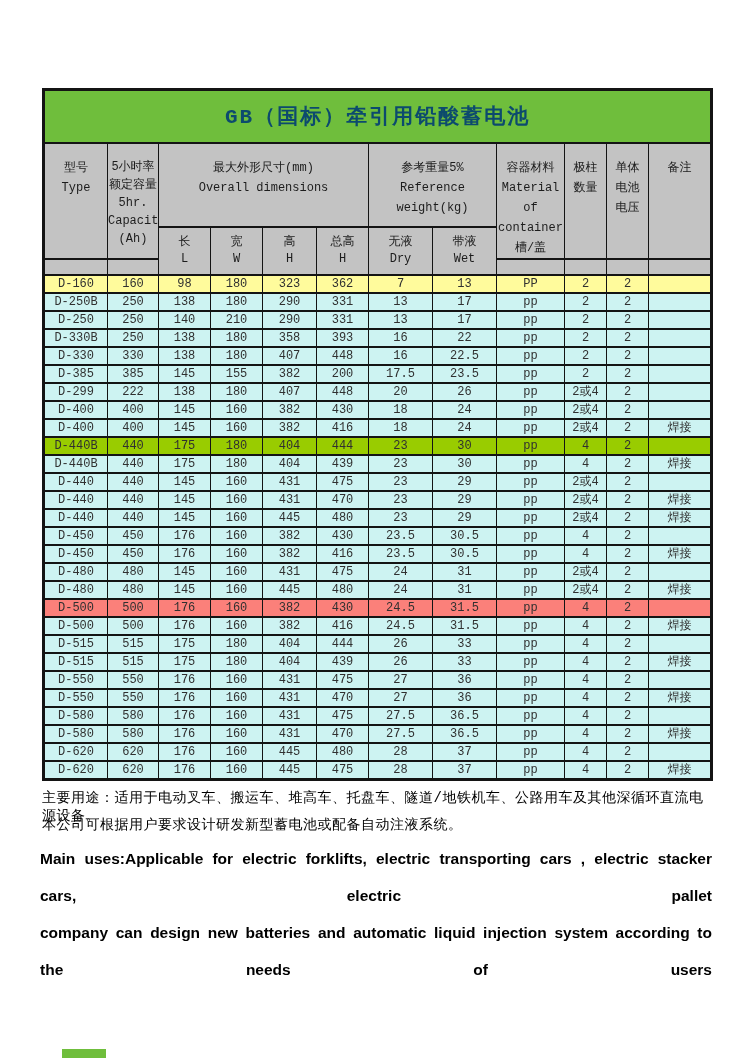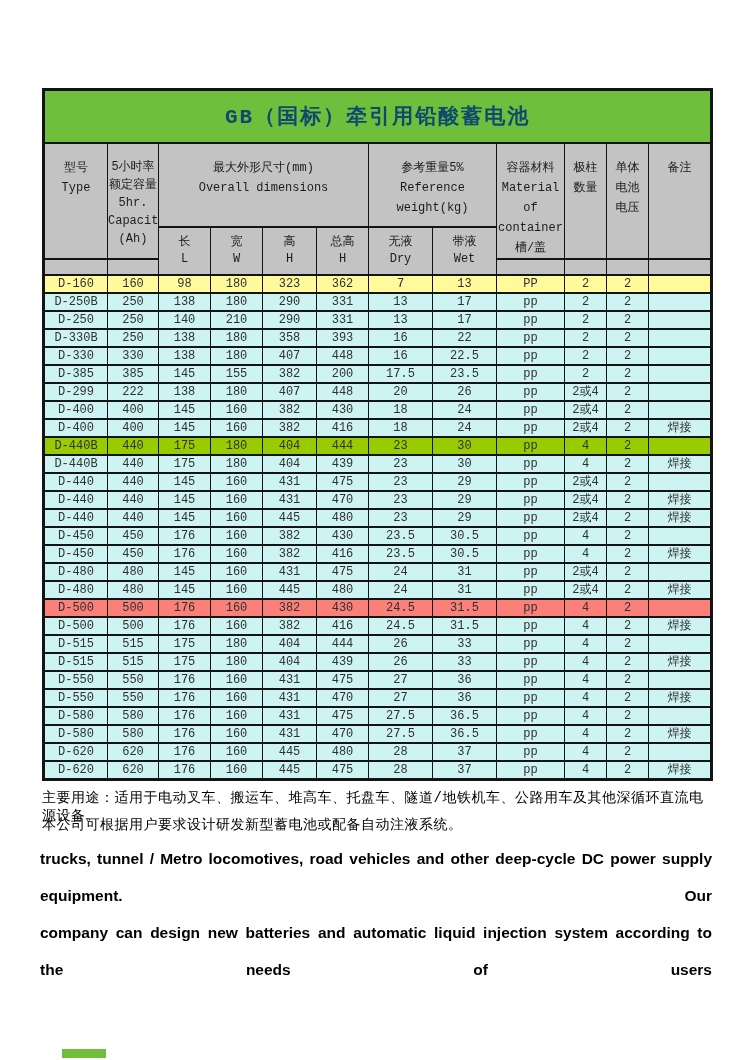--- a/index.html
+++ b/index.html
@@ -580,16 +580,16 @@
           <td>2</td>
           <td>焊接</td>
         </tr>
       </tbody>
   </table>
 </div>
 
 <div class="foot-cn foot-cn1">主要用途：适用于电动叉车、搬运车、堆高车、托盘车、隧道/地铁机车、公路用车及其他深循环直流电源设备。</div>
 <div class="foot-cn foot-cn2">本公司可根据用户要求设计研发新型蓄电池或配备自动注液系统。</div>
 <div class="foot-en">
-  <div class="en-line">trucks, tunnel / Metro locomotives, road vehicles and other deep-cycle DC power supply equipment. Our</div>
+  <div class="en-line">Main uses:Applicable  for electric forklifts, electric transporting cars , electric stacker cars, electric pallet</div>
   <div class="en-line">company can design  new batteries and automatic liquid  injection system according to the needs of users</div>
 </div>
 <div class="fleck"></div>
 
 </body></html>

